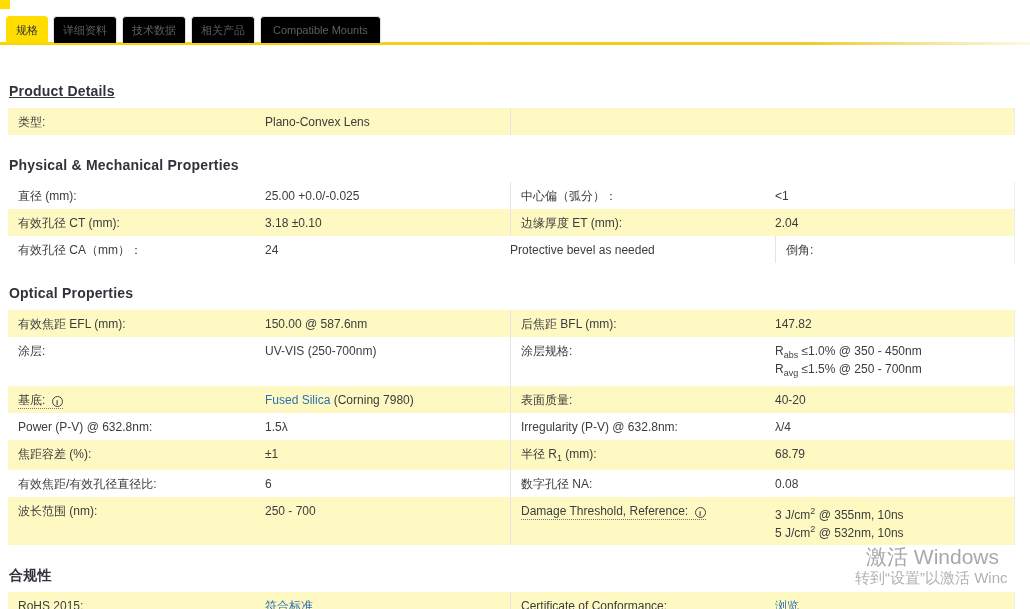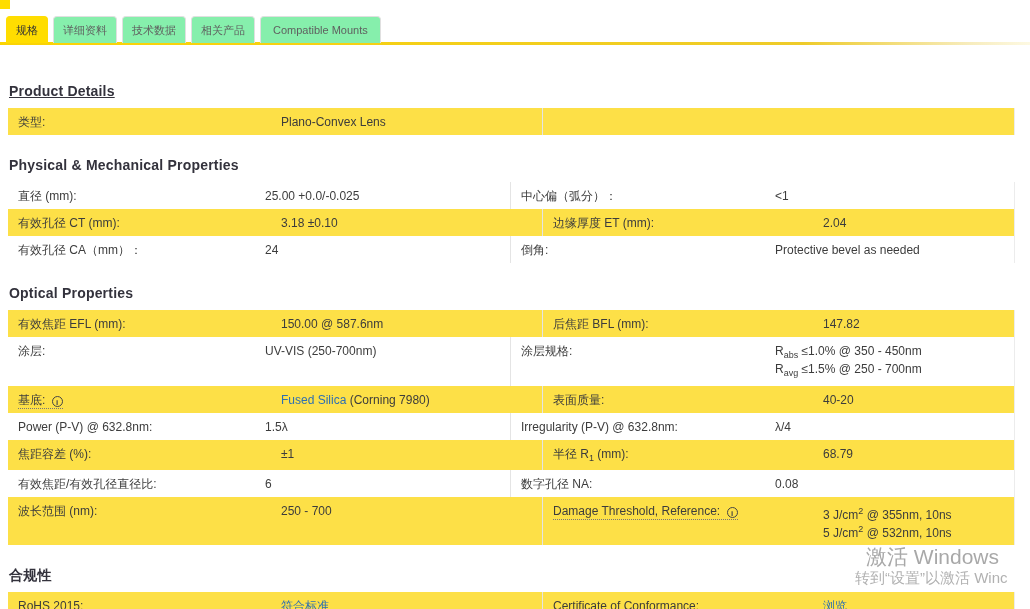--- a/index.html
+++ b/index.html
@@ -5,41 +5,41 @@
   * { box-sizing: border-box; }
   html,body { margin:0; padding:0; }
   body {
     width:1030px; height:609px; position:relative; overflow:hidden;
     background:#ffffff; font-family:"Liberation Sans", sans-serif; color:#3c3c3c;
   }
   .corner-accent { position:absolute; top:0; left:0; width:10px; height:9px; background:#ffdd00; }
   .tab-bar { position:absolute; top:16px; left:6px; display:flex; gap:5px; align-items:flex-end; z-index:2; }
   .tab {
     height:27px; display:flex; align-items:center; padding:0 9px; font-size:11px;
-    color:#5f5f5f; background:#86efac; border:1px solid #e0e0e0; border-bottom:none;
+    color:#5f5f5f; background:#000000; border:1px solid #e0e0e0; border-bottom:none;
     border-radius:4px 4px 0 0; cursor:pointer; white-space:nowrap;
   }
   .tab.wide { padding:0 12px; }
   .tab.active { background:#ffdd00; border-color:#ffdd00; color:#333; }
   .yellow-line {
     position:absolute; top:42px; left:0; width:1030px; height:3px;
     background:linear-gradient(90deg, #fbd403 0%, #eecb2a 78%, #f7ecbc 94%, #fdf9e2 100%);
     z-index:1;
   }
   .content { position:absolute; top:75px; left:8px; width:1007px; }
   .section-title {
     font-size:14px; font-weight:bold; color:#33323c; letter-spacing:.2px;
     margin:22px 0 9px 1px; height:16px; line-height:16px;
   }
   .section-title.first { margin-top:8px;text-decoration:underline; }
   .spec-row {
     display:grid; grid-template-columns:257px 245px 265px 240px;
     min-height:27px; font-size:12px; border-right:1px solid #ececec;
   }
-  .spec-row.shaded { background:#fde047;gap:16px; }
+  .spec-row.shaded { background:#fef9c3; }
   .cell { padding:7px 4px 5px 0; line-height:14px; }
   .label-cell { padding-left:10px; }
   .right-col { border-left:1px solid #e4e4e4; }
   sub, sup { font-size:9px; }
   .dotted { border-bottom:1px dotted #777; padding-bottom:1px;margin-top:11px; }
   .info-icon {
     display:inline-block; width:11px; height:11px; border:1px solid #454545; border-radius:50%;
     font-size:8px; line-height:11px; text-align:center; font-weight:bold; color:#454545;
     margin-left:3px; vertical-align:-1px; cursor:pointer;
   }
@@ -81,22 +81,22 @@
       </div>
       <div class="spec-row shaded">
         <div class="cell label-cell"><span>有效孔径 CT (mm):</span></div>
         <div class="cell value-cell"><span>3.18 ±0.10</span></div>
         <div class="cell label-cell right-col"><span>边缘厚度 ET (mm):</span></div>
         <div class="cell value-cell"><span>2.04</span></div>
       </div>
       <div class="spec-row">
         <div class="cell label-cell"><span>有效孔径 CA（mm）：</span></div>
         <div class="cell value-cell"><span>24</span></div>
+        <div class="cell value-cell"><span>Protective bevel as needed</span></div>
         <div class="cell label-cell right-col"><span>倒角:</span></div>
-        <div class="cell value-cell"><span>Protective bevel as needed</span></div>
       </div>
     </div>
     <div class="section-title">Optical Properties</div>
     <div>
       <div class="spec-row shaded">
         <div class="cell label-cell"><span>有效焦距 EFL (mm):</span></div>
         <div class="cell value-cell"><span>150.00 @ 587.6nm</span></div>
         <div class="cell label-cell right-col"><span>后焦距 BFL (mm):</span></div>
         <div class="cell value-cell"><span>147.82</span></div>
       </div>

